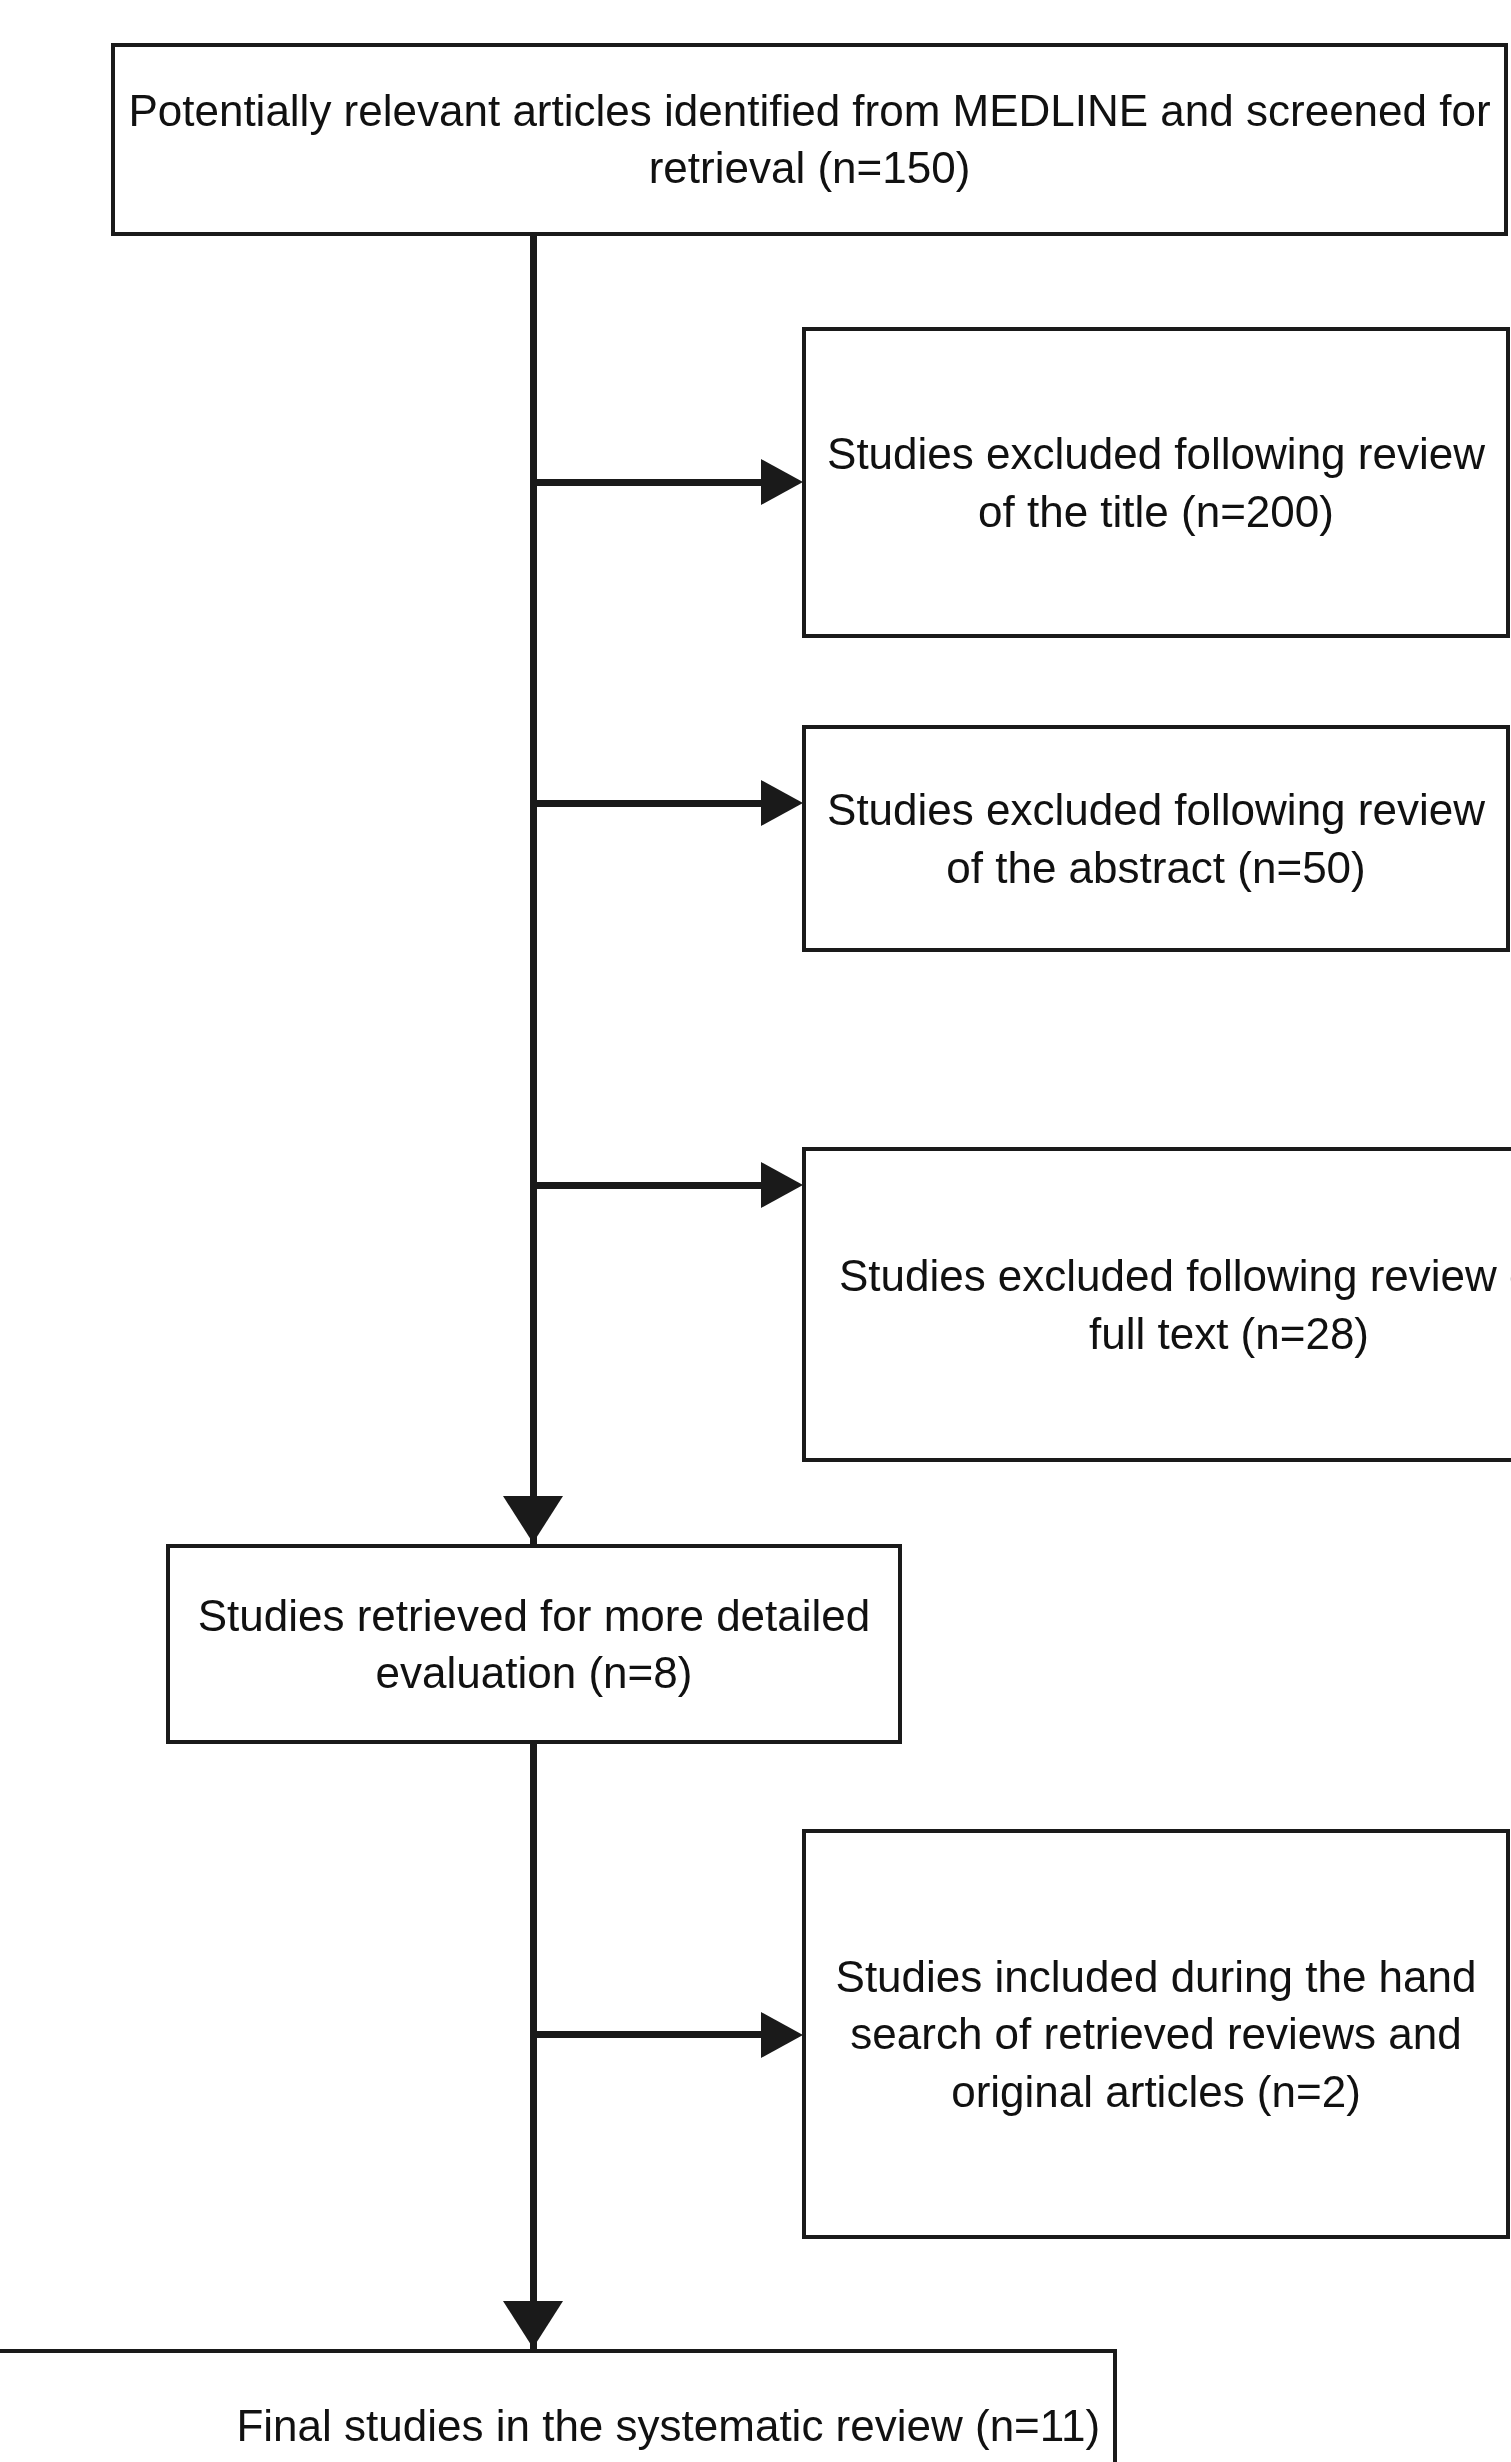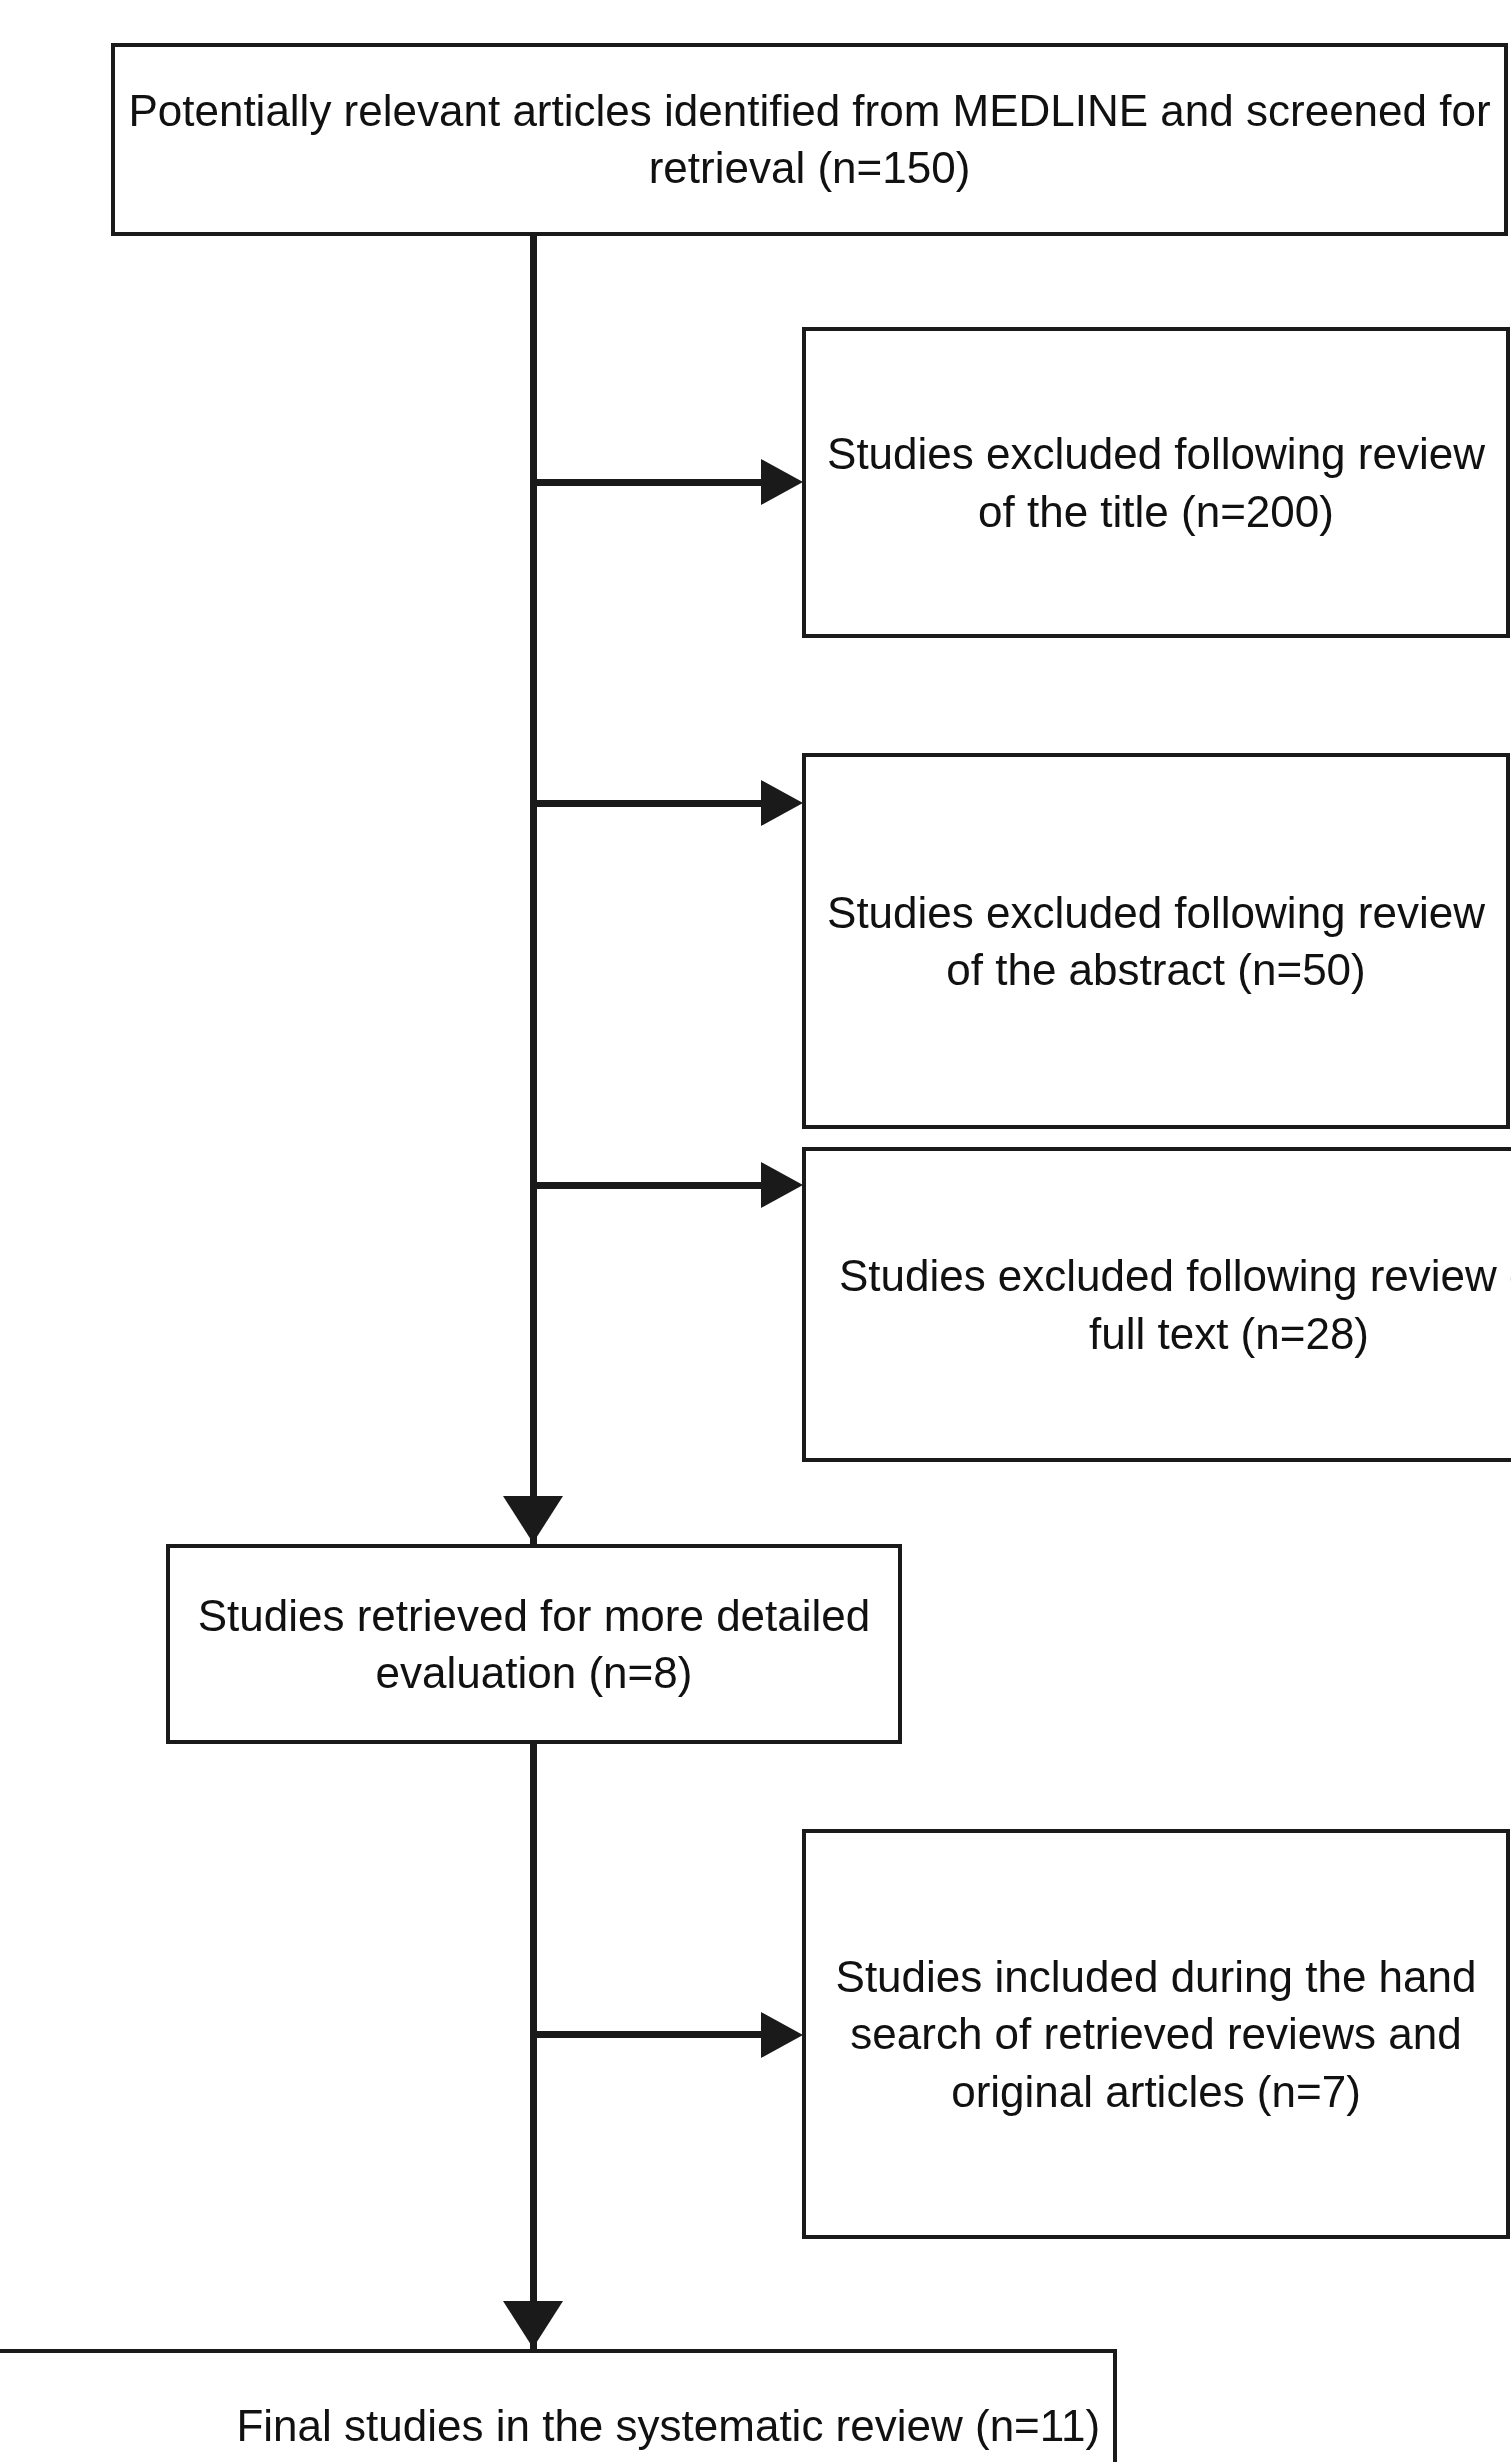--- a/index.html
+++ b/index.html
@@ -30,21 +30,21 @@
     padding: 3.8px 13.2px;
     z-index: 2;
   }
   .node .txt {
     display: block;
     width: 100%;
   }
   
   #node-identified   { left: 111px;  top: 1.9px;    width: 1397px; height: 193px; font-size: 44px; }
   #node-excl-title   { left: 802px;  top: 286px;  width: 708px;  height: 311px; font-size: 44px; }
-  #node-excl-abs     { left: 802px;  top: 712px;  width: 708px;  height: 376px; font-size: 44px; }
+  #node-excl-abs     { left: 802px;  top: 684px;  width: 708px;  height: 227px; font-size: 44px; }
   #node-excl-full    { left: 802px;  top: 1106px; width: 854px;  height: 315px; font-size: 44px; }
   #node-retrieved    { left: 166px;  top: 1503px; width: 736px;  height: 200px; font-size: 44px; }
   #node-handsearch   { left: 802px;  top: 1788px; width: 708px;  height: 410px; font-size: 44px; }
   #node-final        { left: -5.7px;   top: 2308px; width: 1123px; height: 153px; font-size: 44px; }
   #node-final .txt   { text-align: right; padding-left: 13.2px; }
 
   
   .vline {
     position: absolute;
     width: 6.6px;
@@ -130,21 +130,21 @@
 
   <div class="node" id="node-excl-full">
     <span class="txt">Studies excluded following review of the full text (n=28)</span>
   </div>
 
   <div class="node" id="node-retrieved">
     <span class="txt">Studies retrieved for more detailed evaluation (n=8)</span>
   </div>
 
   <div class="node" id="node-handsearch">
-    <span class="txt">Studies included during the hand search of retrieved reviews and original articles (n=7)</span>
+    <span class="txt">Studies included during the hand search of retrieved reviews and original articles (n=2)</span>
   </div>
 
   <div class="node" id="node-final">
     <span class="txt">Final studies in the systematic review (n=11)</span>
   </div>
 
 </div>
 
 
 </body></html>

